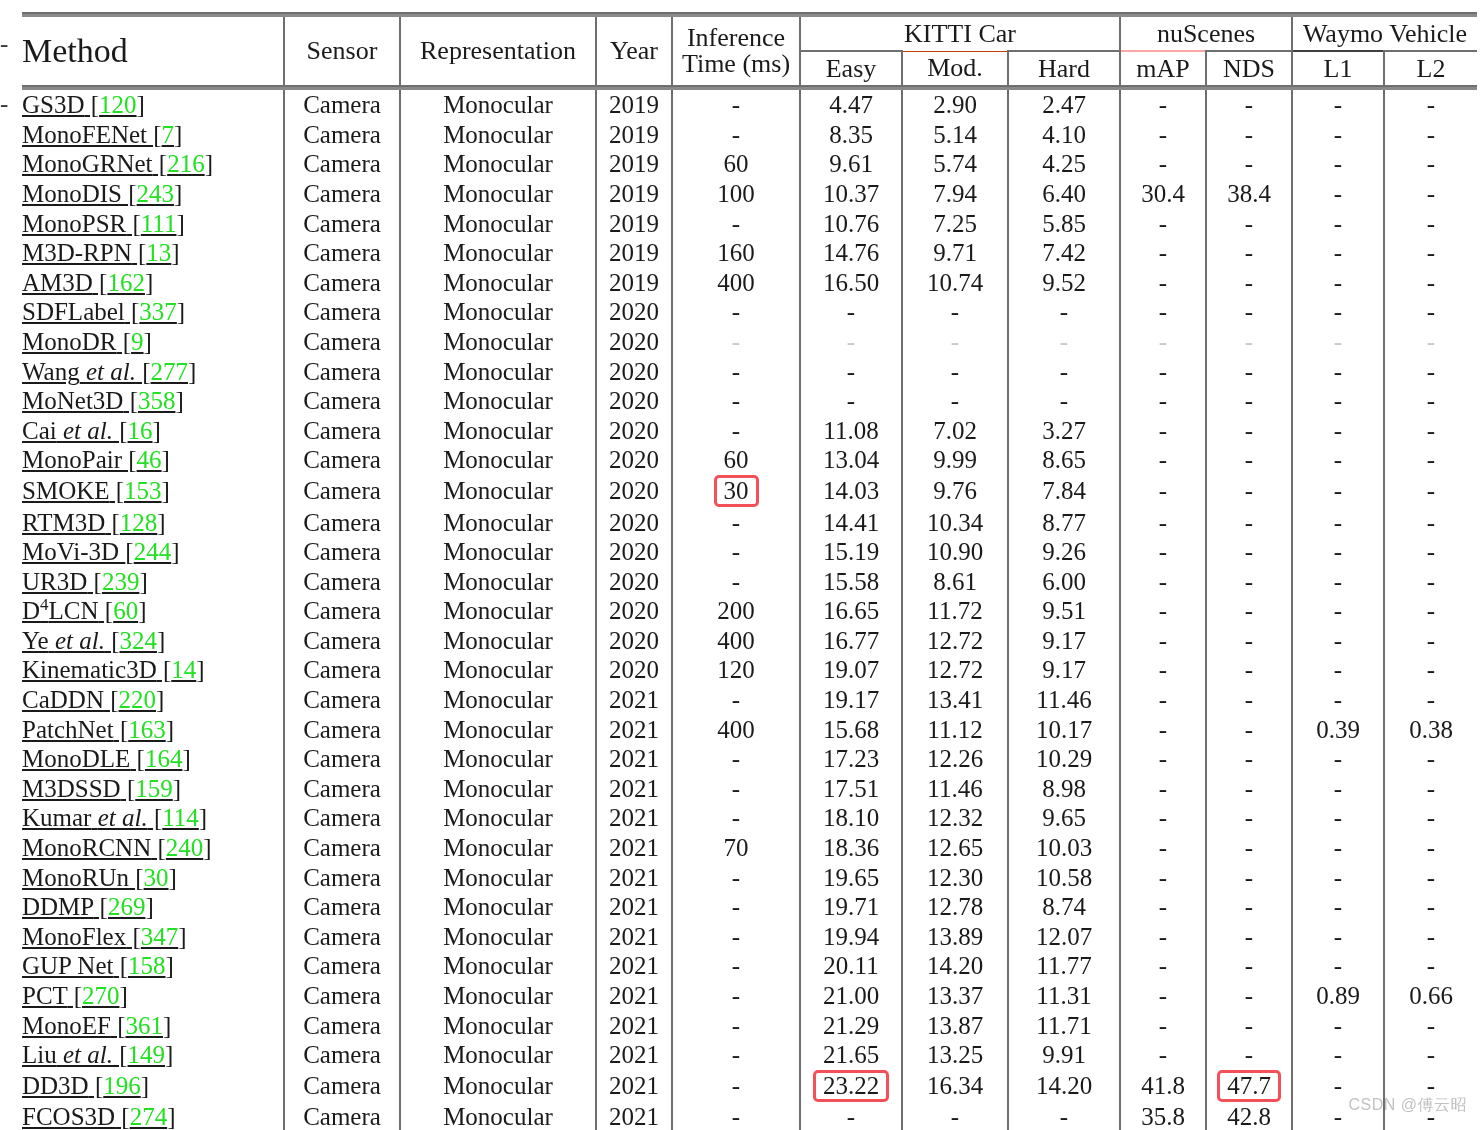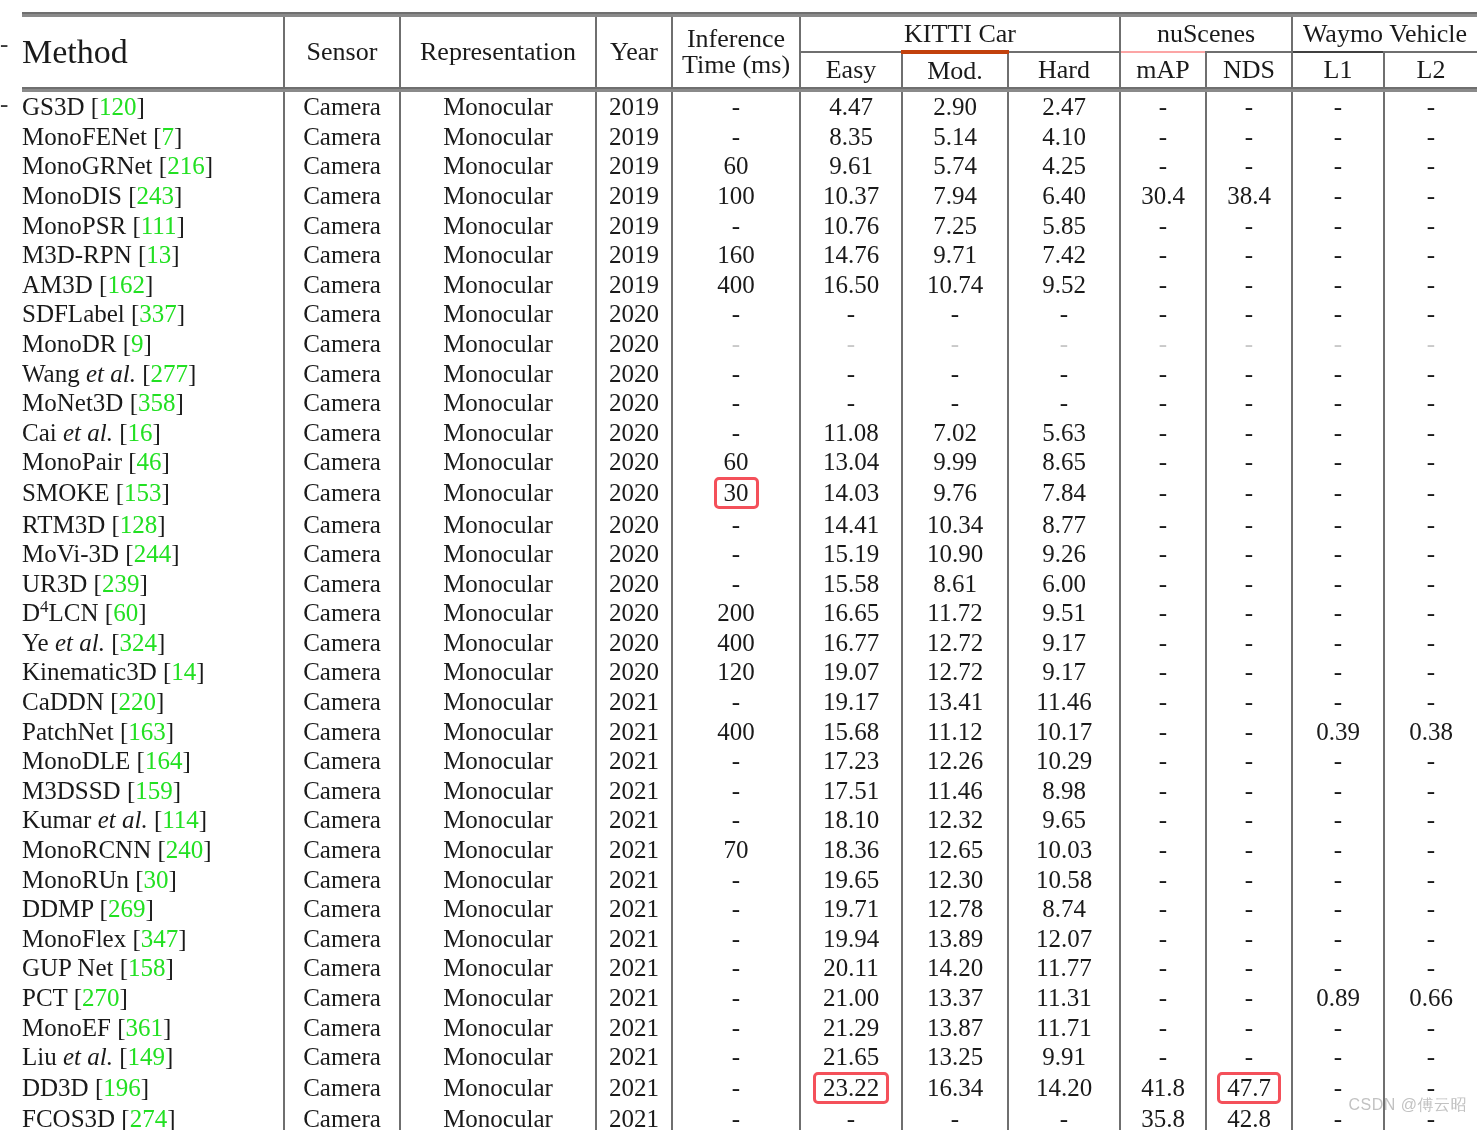--- a/index.html
+++ b/index.html
@@ -90,20 +90,21 @@
     padding: 0;
   }
 
   
   tbody tr.drow td { height: 29.6px; font-size: 25px; }
 
   td.c-method {
     text-align: left;
     padding-left: 16px;
     white-space: nowrap;
+    text-decoration: underline;
   }
   td.c-ctr { text-align: center; white-space: nowrap; }
 
   .cite { color: #22e022; }
   .etal { font-style: italic; }
   sup.sup4 { font-size: 0.68em; vertical-align: super; line-height: 0; }
 
   .faded { color: #c9c9c9; }
 
   
@@ -194,21 +195,21 @@
         <th class="hcell vr-r" rowspan="2">
           <div>Inference</div>
           <div>Time (ms)</div>
         </th>
         <th class="hcell vr-r" colspan="3">KITTI Car</th>
         <th class="hcell vr-r" colspan="2">nuScenes</th>
         <th class="hcell" colspan="2">Waymo Vehicle</th>
       </tr>
       <tr class="hdr-bot">
         <th class="hcell vr-r" style="border-top:2px solid #6f6f6f;">Easy</th>
-        <th class="hcell vr-r" style="border-top:4px solid #c2410c;">Mod.</th>
+        <th class="hcell vr-r" style="border-top:1px solid #c2410c;">Mod.</th>
         <th class="hcell vr-r" style="border-top:2px solid #6f6f6f;">Hard</th>
         <th class="hcell vr-r" style="border-top:2px solid #fca5a5;">mAP</th>
         <th class="hcell vr-r" style="border-top:2px solid #6f6f6f;">NDS</th>
         <th class="hcell vr-r" style="border-top:2px solid #404040;">L1</th>
         <th class="hcell" style="border-top:2px solid #6f6f6f;">L2</th>
       </tr>
       <tr class="rule-mid">
         <td colspan="12"></td>
       </tr>
     </thead>
@@ -369,21 +370,21 @@
           <td class="c-ctr "><span>-</span></td>
         </tr>
         <tr class="drow">
           <td class="c-method vr-r"><span>Cai</span> <span class="etal">et al.</span> [<span class="cite">16</span>]</td>
           <td class="c-ctr vr-r"><span>Camera</span></td>
           <td class="c-ctr vr-r"><span>Monocular</span></td>
           <td class="c-ctr vr-r"><span>2020</span></td>
           <td class="c-ctr vr-r"><span>-</span></td>
           <td class="c-ctr vr-r"><span>11.08</span></td>
           <td class="c-ctr vr-r"><span>7.02</span></td>
-          <td class="c-ctr vr-r"><span>5.63</span></td>
+          <td class="c-ctr vr-r"><span>3.27</span></td>
           <td class="c-ctr vr-r"><span>-</span></td>
           <td class="c-ctr vr-r"><span>-</span></td>
           <td class="c-ctr vr-r"><span>-</span></td>
           <td class="c-ctr "><span>-</span></td>
         </tr>
         <tr class="drow">
           <td class="c-method vr-r"><span>MonoPair</span> [<span class="cite">46</span>]</td>
           <td class="c-ctr vr-r"><span>Camera</span></td>
           <td class="c-ctr vr-r"><span>Monocular</span></td>
           <td class="c-ctr vr-r"><span>2020</span></td>

